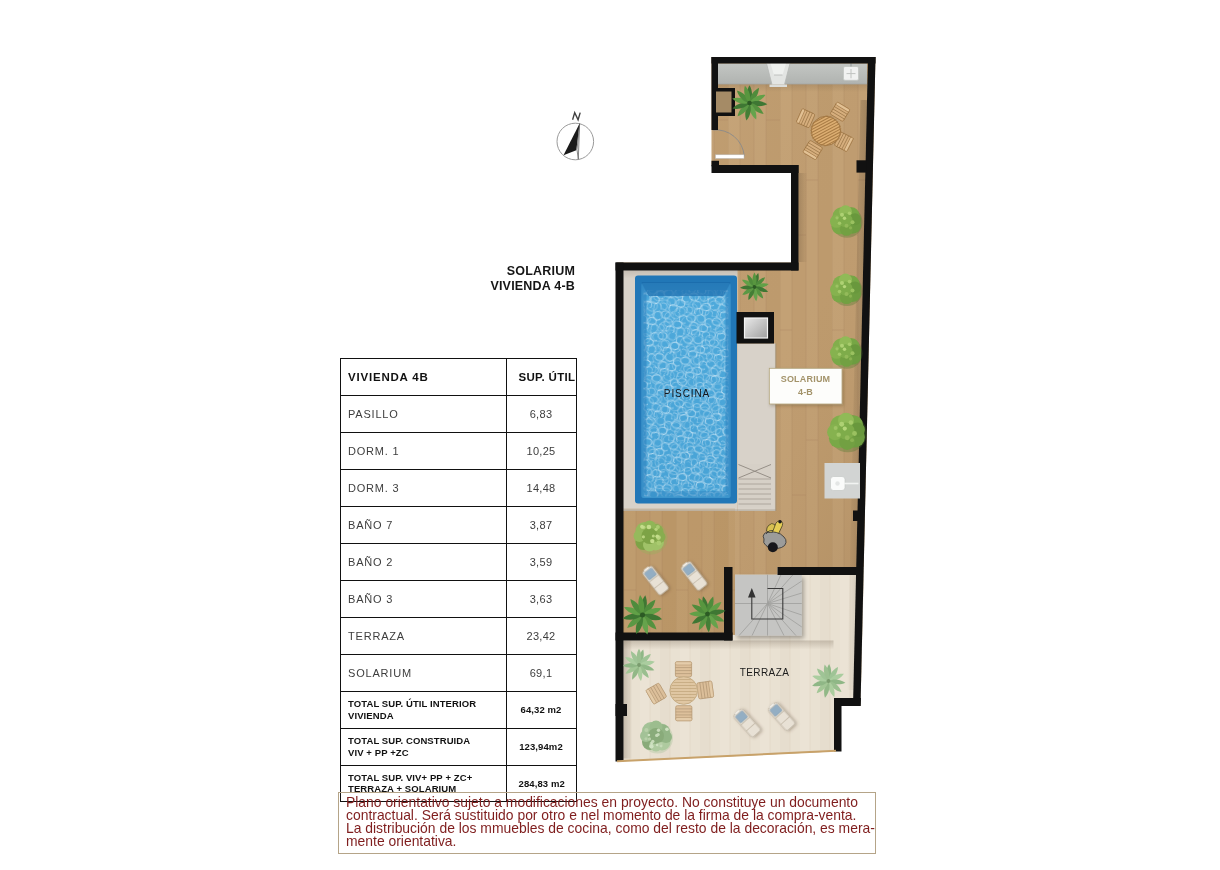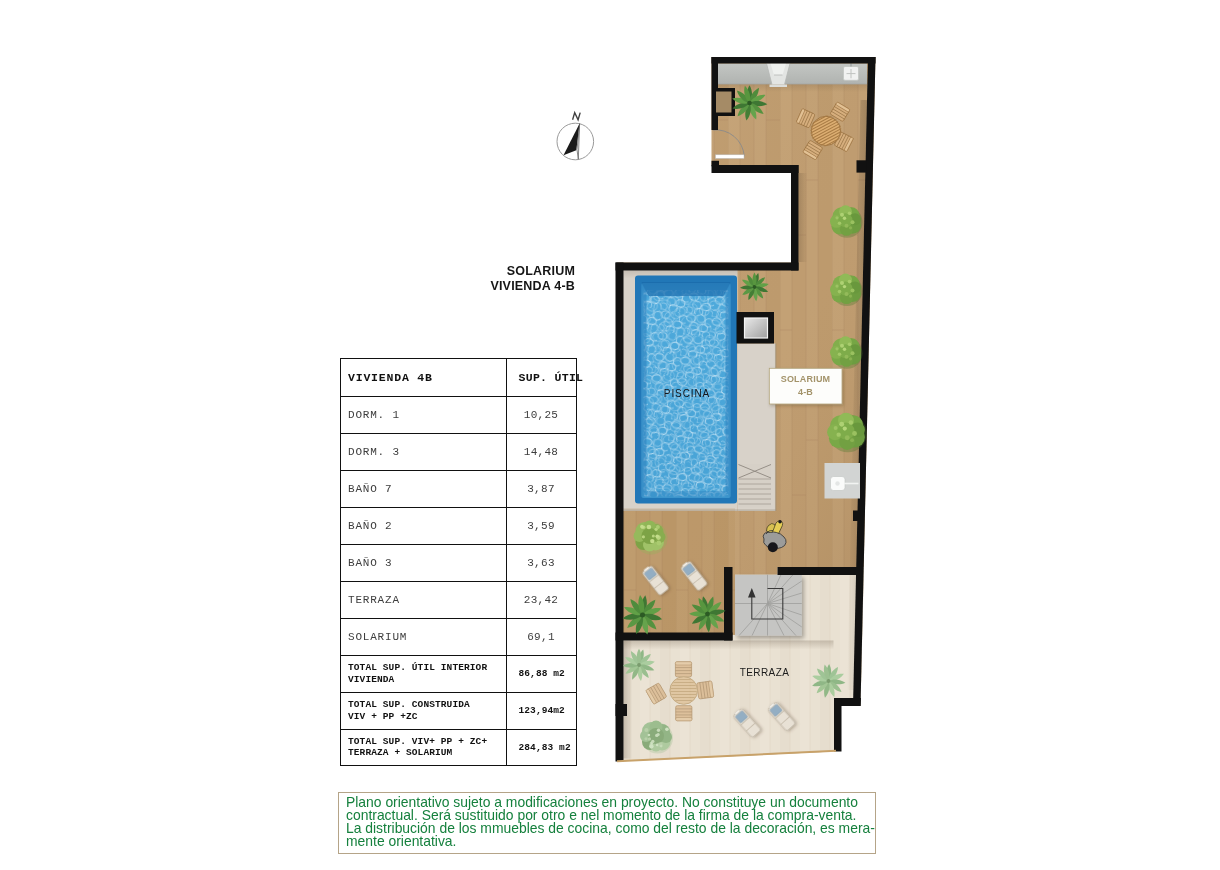--- a/index.html
+++ b/index.html
@@ -1,25 +1,25 @@
 <!DOCTYPE html>
 <html><head>
 <meta charset="utf-8">
 <style>
 html,body{margin:0;padding:0;background:#fff;font-family:"Liberation Sans",sans-serif;-webkit-font-smoothing:antialiased;}
 *{-webkit-font-smoothing:antialiased;}
 #page{position:relative;width:1220px;height:870px;overflow:hidden;background:#fff;}
 #plansvg{position:absolute;left:0;top:0;}
 #title{position:absolute;top:264px;left:375px;width:200px;text-align:right;font-weight:bold;font-size:12.5px;line-height:15.2px;letter-spacing:.2px;color:#151515;}
-#areas{position:absolute;left:340px;top:358px;border-collapse:collapse;table-layout:fixed;width:236px;font-size:11px;color:#3d3d3d;font-family:Liberation Mono, monospace;}
+#areas{position:absolute;left:340px;top:358px;border-collapse:collapse;table-layout:fixed;width:236px;font-size:11px;color:#3d3d3d;}
 #areas td{border:1.7px solid #111;padding:0 0 0 7px;vertical-align:middle;white-space:nowrap;letter-spacing:.8px;}
 #areas td.n{text-align:center;padding:12px;letter-spacing:.3px;}
 #areas tr.h td{font-weight:bold;color:#111;font-size:11.5px;}
 #areas tr.t td{font-weight:bold;font-size:9.5px;line-height:11.8px;color:#111;letter-spacing:.1px;}
-#disc{position:absolute;left:338px;top:792px;width:529px;border:1px solid #b5a488;padding:3px 0 5px 7px;font-size:13.9px;line-height:13.1px;color:#15803d;white-space:nowrap;overflow:hidden;}
+#disc{position:absolute;left:338px;top:792px;width:529px;border:1px solid #b5a488;padding:3px 0 5px 7px;font-size:13.9px;line-height:13.1px;color:#7f1d1d;white-space:nowrap;overflow:hidden;}
 </style>
 </head>
 <body>
 <div id="page">
 <svg id="plansvg" width="1220" height="870" viewBox="0 0 1220 870">
 <defs>
 <pattern id="wood" width="52" height="260" patternUnits="userSpaceOnUse">
   <rect width="52" height="260" fill="#c4a377"></rect>
   <rect x="0" width="12" height="260" fill="#c3a175"></rect>
   <rect x="12" width="14" height="260" fill="#bf9c70"></rect>
@@ -568,20 +568,24 @@
 <colgroup>
         <col style="width:165.5px">
         <col style="width:70px">
       </colgroup>
 <tbody>
         <tr class="h" style="height:22.5px">
           <td>VIVIENDA 4B</td>
           <td class="n">SUP. ÚTIL</td>
         </tr>
 <tr style="height:28px">
+          <td>PASILLO</td>
+          <td class="n">6,83</td>
+        </tr>
+<tr style="height:28px">
           <td>DORM. 1</td>
           <td class="n">10,25</td>
         </tr>
 <tr style="height:24px">
           <td>DORM. 3</td>
           <td class="n">14,48</td>
         </tr>
 <tr style="height:28px">
           <td>BAÑO 7</td>
           <td class="n">3,87</td>
@@ -597,21 +601,21 @@
 <tr style="height:24.5px">
           <td>TERRAZA</td>
           <td class="n">23,42</td>
         </tr>
 <tr style="height:24.5px">
           <td>SOLARIUM</td>
           <td class="n">69,1</td>
         </tr>
 <tr class="t" style="height:28px">
           <td>TOTAL SUP. ÚTIL INTERIOR<br>VIVIENDA</td>
-          <td class="n">86,88 m2</td>
+          <td class="n">64,32 m2</td>
         </tr>
 <tr class="t" style="height:26px">
           <td>TOTAL SUP. CONSTRUIDA<br>VIV + PP +ZC</td>
           <td class="n">123,94m2</td>
         </tr>
 <tr class="t" style="height:30px">
           <td>TOTAL SUP. VIV+ PP + ZC+<br>TERRAZA + SOLARIUM</td>
           <td class="n">284,83 m2</td>
         </tr>
 </tbody>

